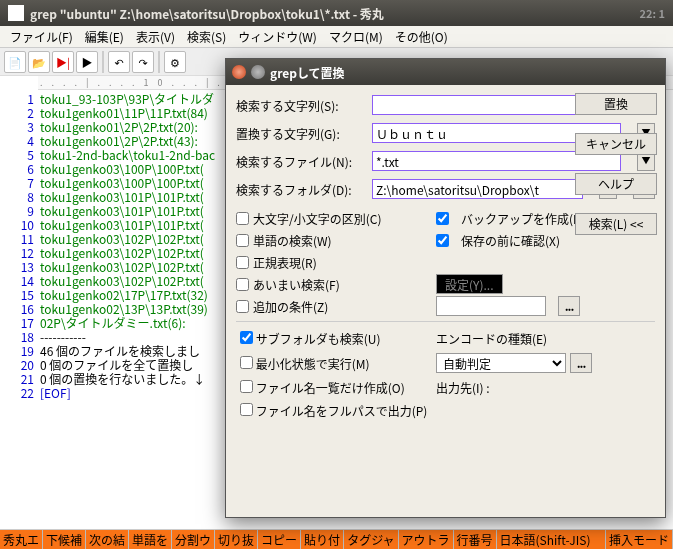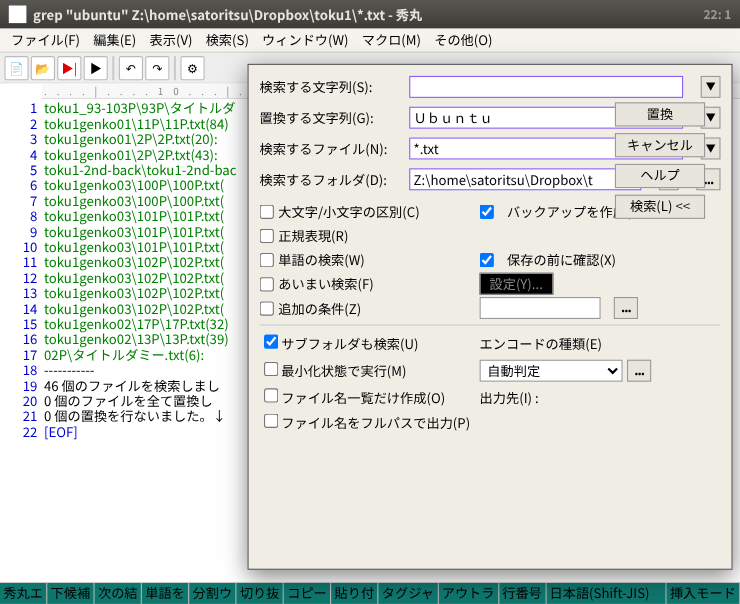--- a/index.html
+++ b/index.html
@@ -13,21 +13,21 @@
 .toolbar { height:28px; background:#eee; border-bottom:1px solid #ddd; display:flex; align-items:center; padding:0 4px; gap:2px; }
 .tb-btn { width:22px; height:22px; background:#fff; border:1px solid #bbb; border-radius:2px; display:flex; align-items:center; justify-content:center; font-size:11px; }
 .tb-sep { width:2px; height:22px; background:#ccc; margin:0 2px; }
 .editor-area { flex:1; display:flex; background:#fff; font-family:"MS Gothic",monospace; font-size:12px; overflow:hidden; position:relative; }
 .ruler { position:absolute; top:0; left:38px; right:0; height:14px; background:#f8f8f8; border-bottom:1px solid #ddd; color:#888; font-size:9px; padding-left:2px; white-space:nowrap; letter-spacing:9px; }
 .gutter { width:38px; background:#fff; color:#0000cd; text-align:right; padding:16px 4px 0 0; line-height:14px; }
 .text-col { flex:1; padding:16px 0 0 2px; line-height:14px; color:#000; white-space:pre; }
 .text-col .filename { color:#008000; }
 .text-col .eof { color:#0000cd; }
 .statusbar { height:20px; background:#e6e4dd; border-top:1px solid #ccc; display:flex; align-items:center; font-size:11px; }
-.statusbar .sb { border-right:1px solid #bbb; padding:0 3px; height:100%; display:flex; align-items:center; background:#0f766e; }
+.statusbar .sb { border-right:1px solid #bbb; padding:0 3px; height:100%; display:flex; align-items:center; background:#f97316; }
 
 .dialog { position:absolute; left:225px; top:58px; width:441px; height:460px; background:#f0ede5; border:1px solid #555; box-shadow:0 6px 20px rgba(0,0,0,.5); display:flex; flex-direction:column; }
 .dlg-title { height:26px; background:linear-gradient(#595751,#3c3b37); display:flex; align-items:center; padding:0 6px; color:#fff; font-weight:bold; font-size:13px; }
 .dlg-title .circ { width:14px; height:14px; border-radius:50%; margin-right:5px; }
 .dlg-title .c-close { background:radial-gradient(#f6a386,#c84118); }
 .dlg-title .c-min { background:radial-gradient(#bbb,#777); }
 .dlg-body { flex:1; padding:10px 10px 8px; }
 .fld-row { display:flex; align-items:center; margin-bottom:8px; gap:16px; }
 .fld-row .lbl { width:120px; text-align:left; }
 .fld-row input[type=text] { flex:1; height:20px; border:1px solid #8b5cf6; padding:0 3px; background:#fff; font-family:inherit; font-size:12px; }
@@ -39,21 +39,21 @@
 .chk-row .col1 { width:200px; display:flex; align-items:center; gap:4px; }
 .chk-row .col2 { flex:1; display:flex; align-items:center; gap:12px; }
 input[type=checkbox]{ width:13px; height:13px; }
 .small-btn { height:20px; border:1px solid #999; background:#000000; padding:0 8px; color:#888; }
 .sep-line { height:1px; background:#ccc; margin:4px 0 8px; }
 .enc-row { display:flex; align-items:center; margin-bottom:6px; }
 .enc-row .lbl2 { width:200px; padding-left:4px; }
 .enc-row select, .enc-sel { height:20px; border:1px solid #999; background:#fff; font-family:inherit; font-size:12px; padding:0 2px; }
 .sqbtn { width:22px; height:20px; border:1px solid #999; background:#e8e5dd; text-align:center; line-height:18px; }
 .dots { font-weight:bold; letter-spacing:-1px; }
-.side-col { position:absolute; right:24px; top:34px; width:82px; display:flex; flex-direction:column; gap:6px;align-items:flex-end; }
+.side-col { position:absolute; right:8px; top:34px; width:82px; display:flex; flex-direction:column; gap:18px;align-items:flex-end; }
 .side-col .side-btn{ width:82px; }
 </style>
 </head>
 <body>
 
 <div class="main-window">
   <div class="titlebar">
     <div class="win-icon"></div>
     <span>grep "ubuntu" Z:\home\satoritsu\Dropbox\toku1\*.txt - 秀丸</span>
     <span class="clock">22: 1</span>
@@ -117,20 +117,25 @@
     <div class="sb">貼り付</div>
     <div class="sb">タグジャ</div>
     <div class="sb">アウトラ</div>
     <div class="sb">行番号</div>
     <div class="sb" style="flex:1">日本語(Shift-JIS)</div>
     <div class="sb">挿入モード</div>
   </div>
 </div>
 
 <div class="dialog">
+  <div class="dlg-title">
+    <div class="circ c-close"></div>
+    <div class="circ c-min"></div>
+    <span>grepして置換</span>
+  </div>
   <div class="dlg-body">
     <div class="fld-row">
       <span class="lbl">検索する文字列(S):</span>
       <input type="text" class="input-sel" value="ubuntu" style="">
       <div class="dd">▼</div>
     </div>
     <div class="fld-row">
       <span class="lbl">置換する文字列(G):</span>
       <input type="text" value="Ｕｂｕｎｔｕ" style="">
       <div class="dd">▼</div>
@@ -154,31 +159,31 @@
             <span>大文字/小文字の区別(C)</span>
           </div>
         <div class="col2">
             <input type="checkbox" checked="" style="">
             <span>バックアップを作成(E</span>
           </div>
       </div>
       <div class="chk-row">
         <div class="col1">
             <input type="checkbox" style="">
-            <span>正規表現(R)</span>
-          </div>
-      </div>
-      <div class="chk-row">
-        <div class="col1">
-            <input type="checkbox" style="">
             <span>単語の検索(W)</span>
           </div>
         <div class="col2">
             <input type="checkbox" checked="" style="">
             <span>保存の前に確認(X)</span>
+          </div>
+      </div>
+      <div class="chk-row">
+        <div class="col1">
+            <input type="checkbox" style="">
+            <span>正規表現(R)</span>
           </div>
       </div>
       <div class="chk-row">
         <div class="col1">
             <input type="checkbox" style="">
             <span>あいまい検索(F)</span>
           </div>
         <div class="col2">
             <button class="small-btn">設定(Y)...</button>
           </div>

